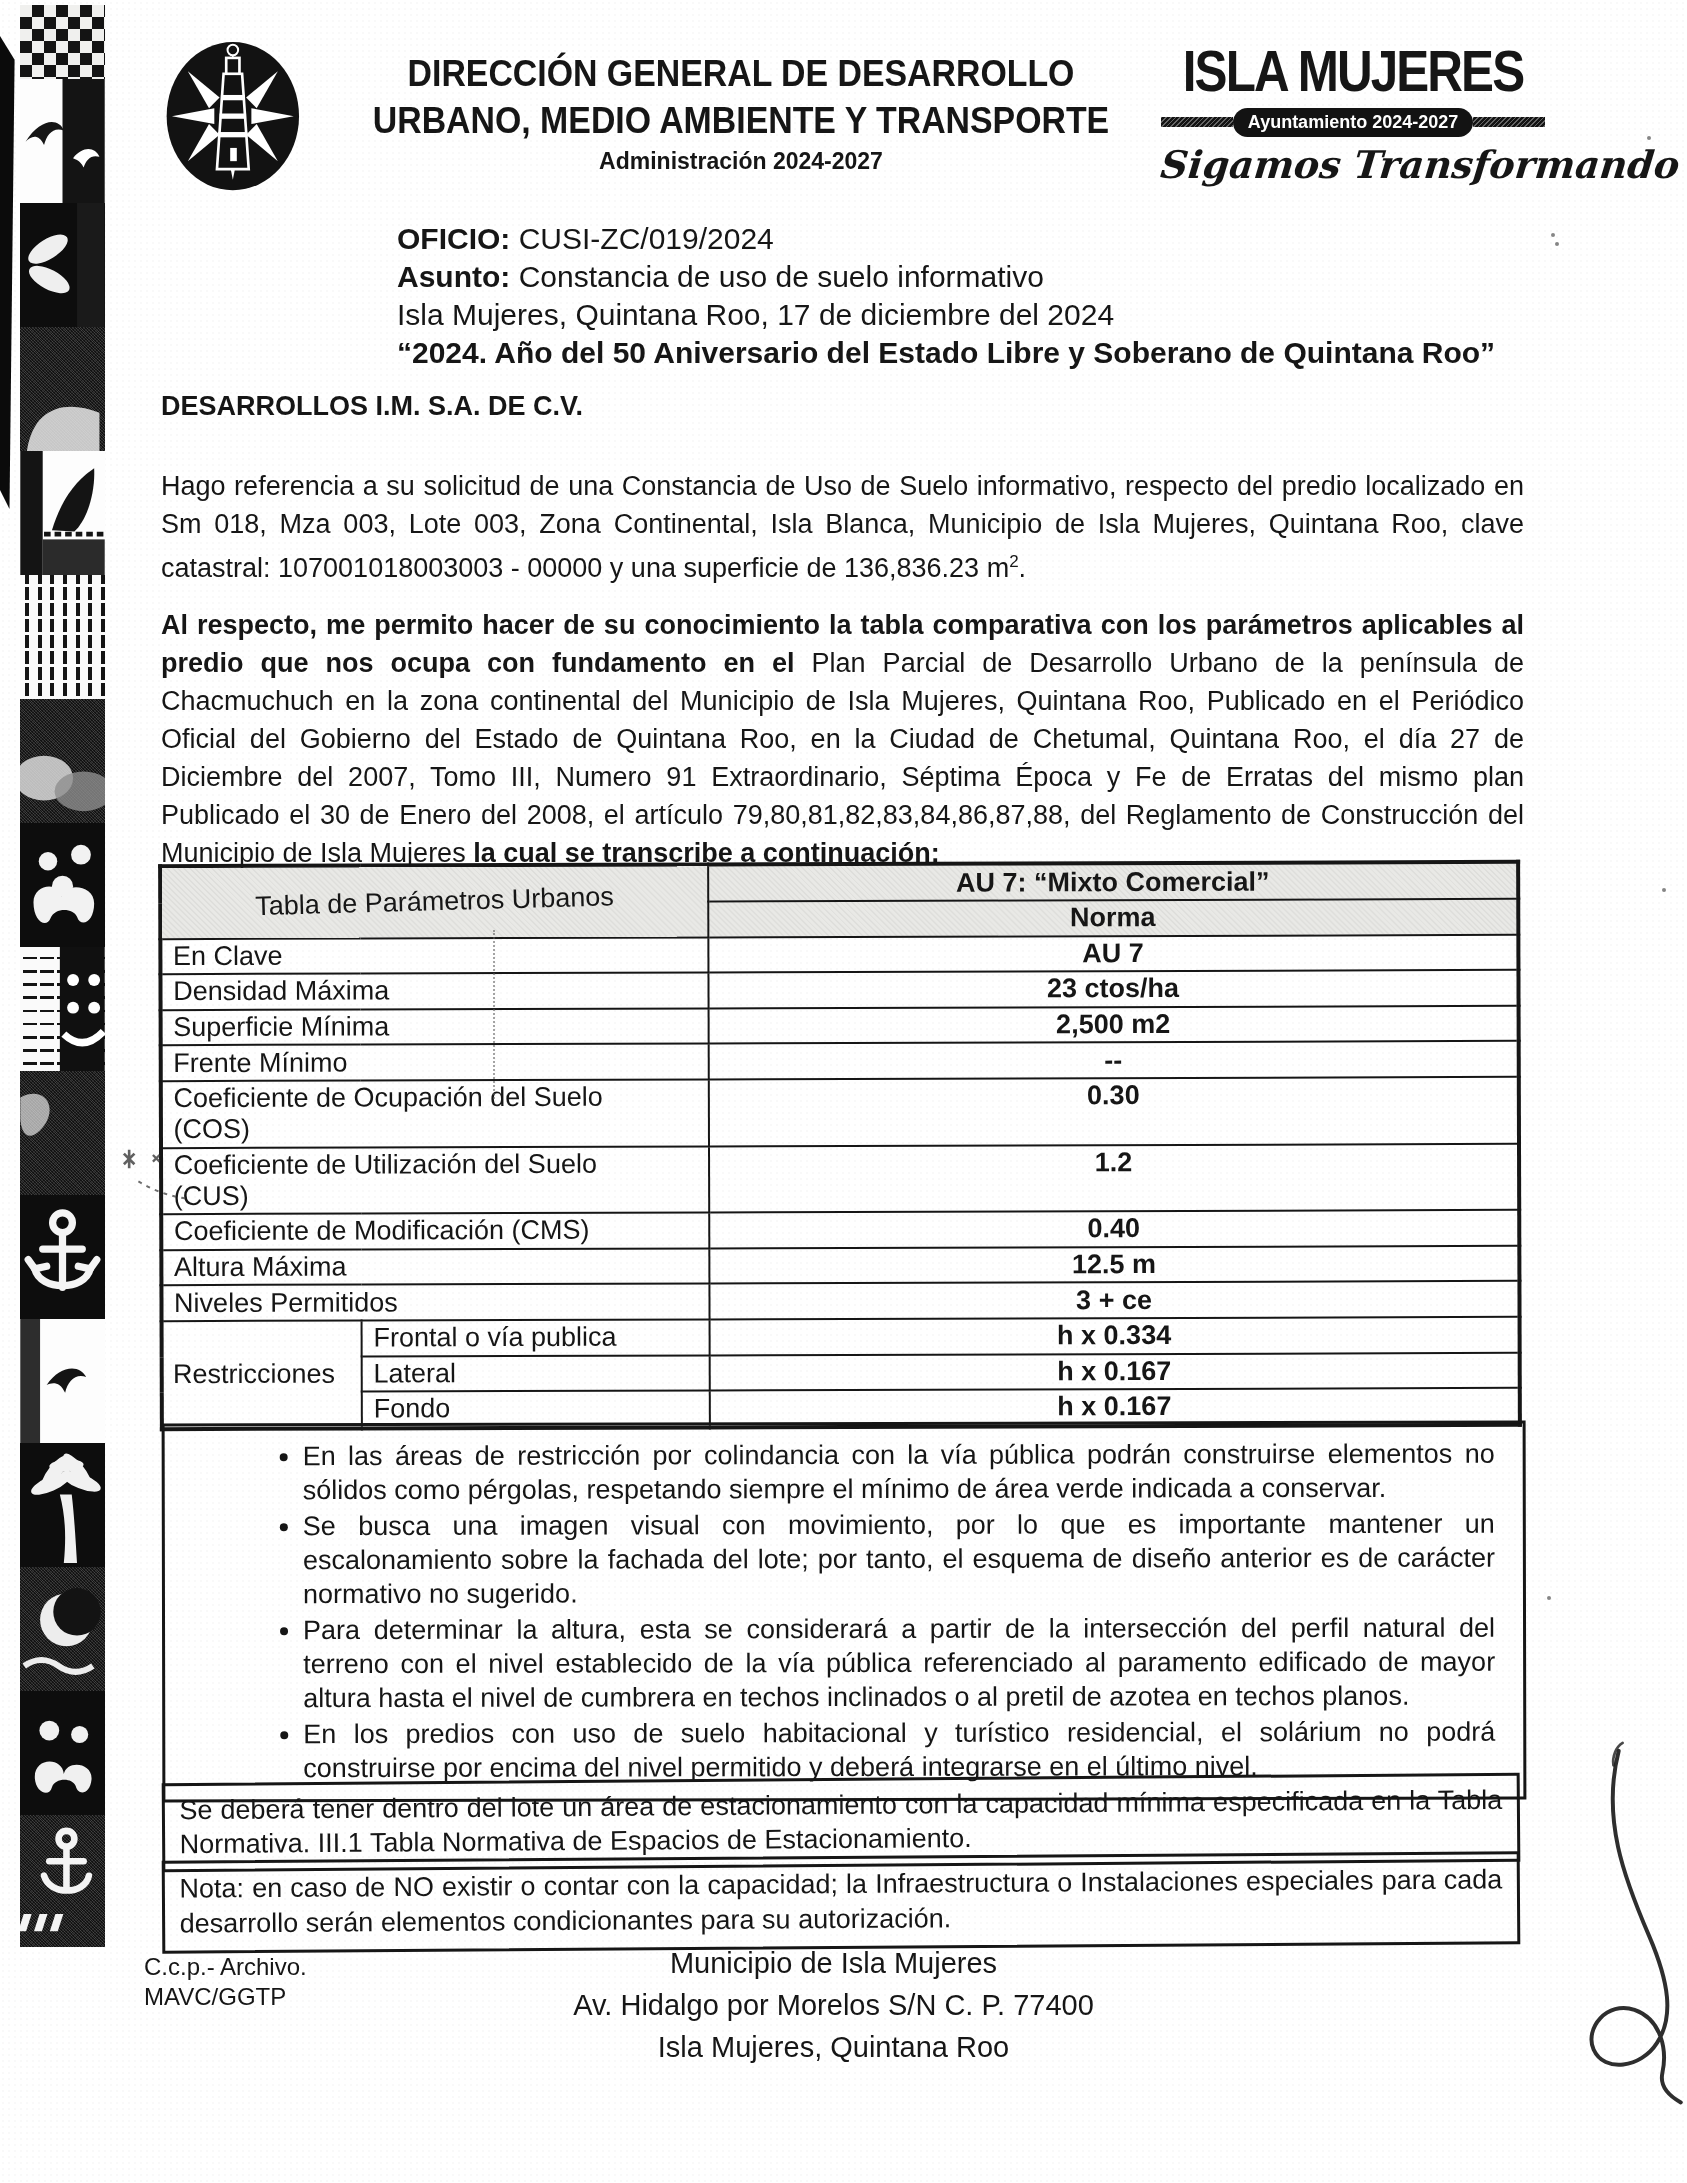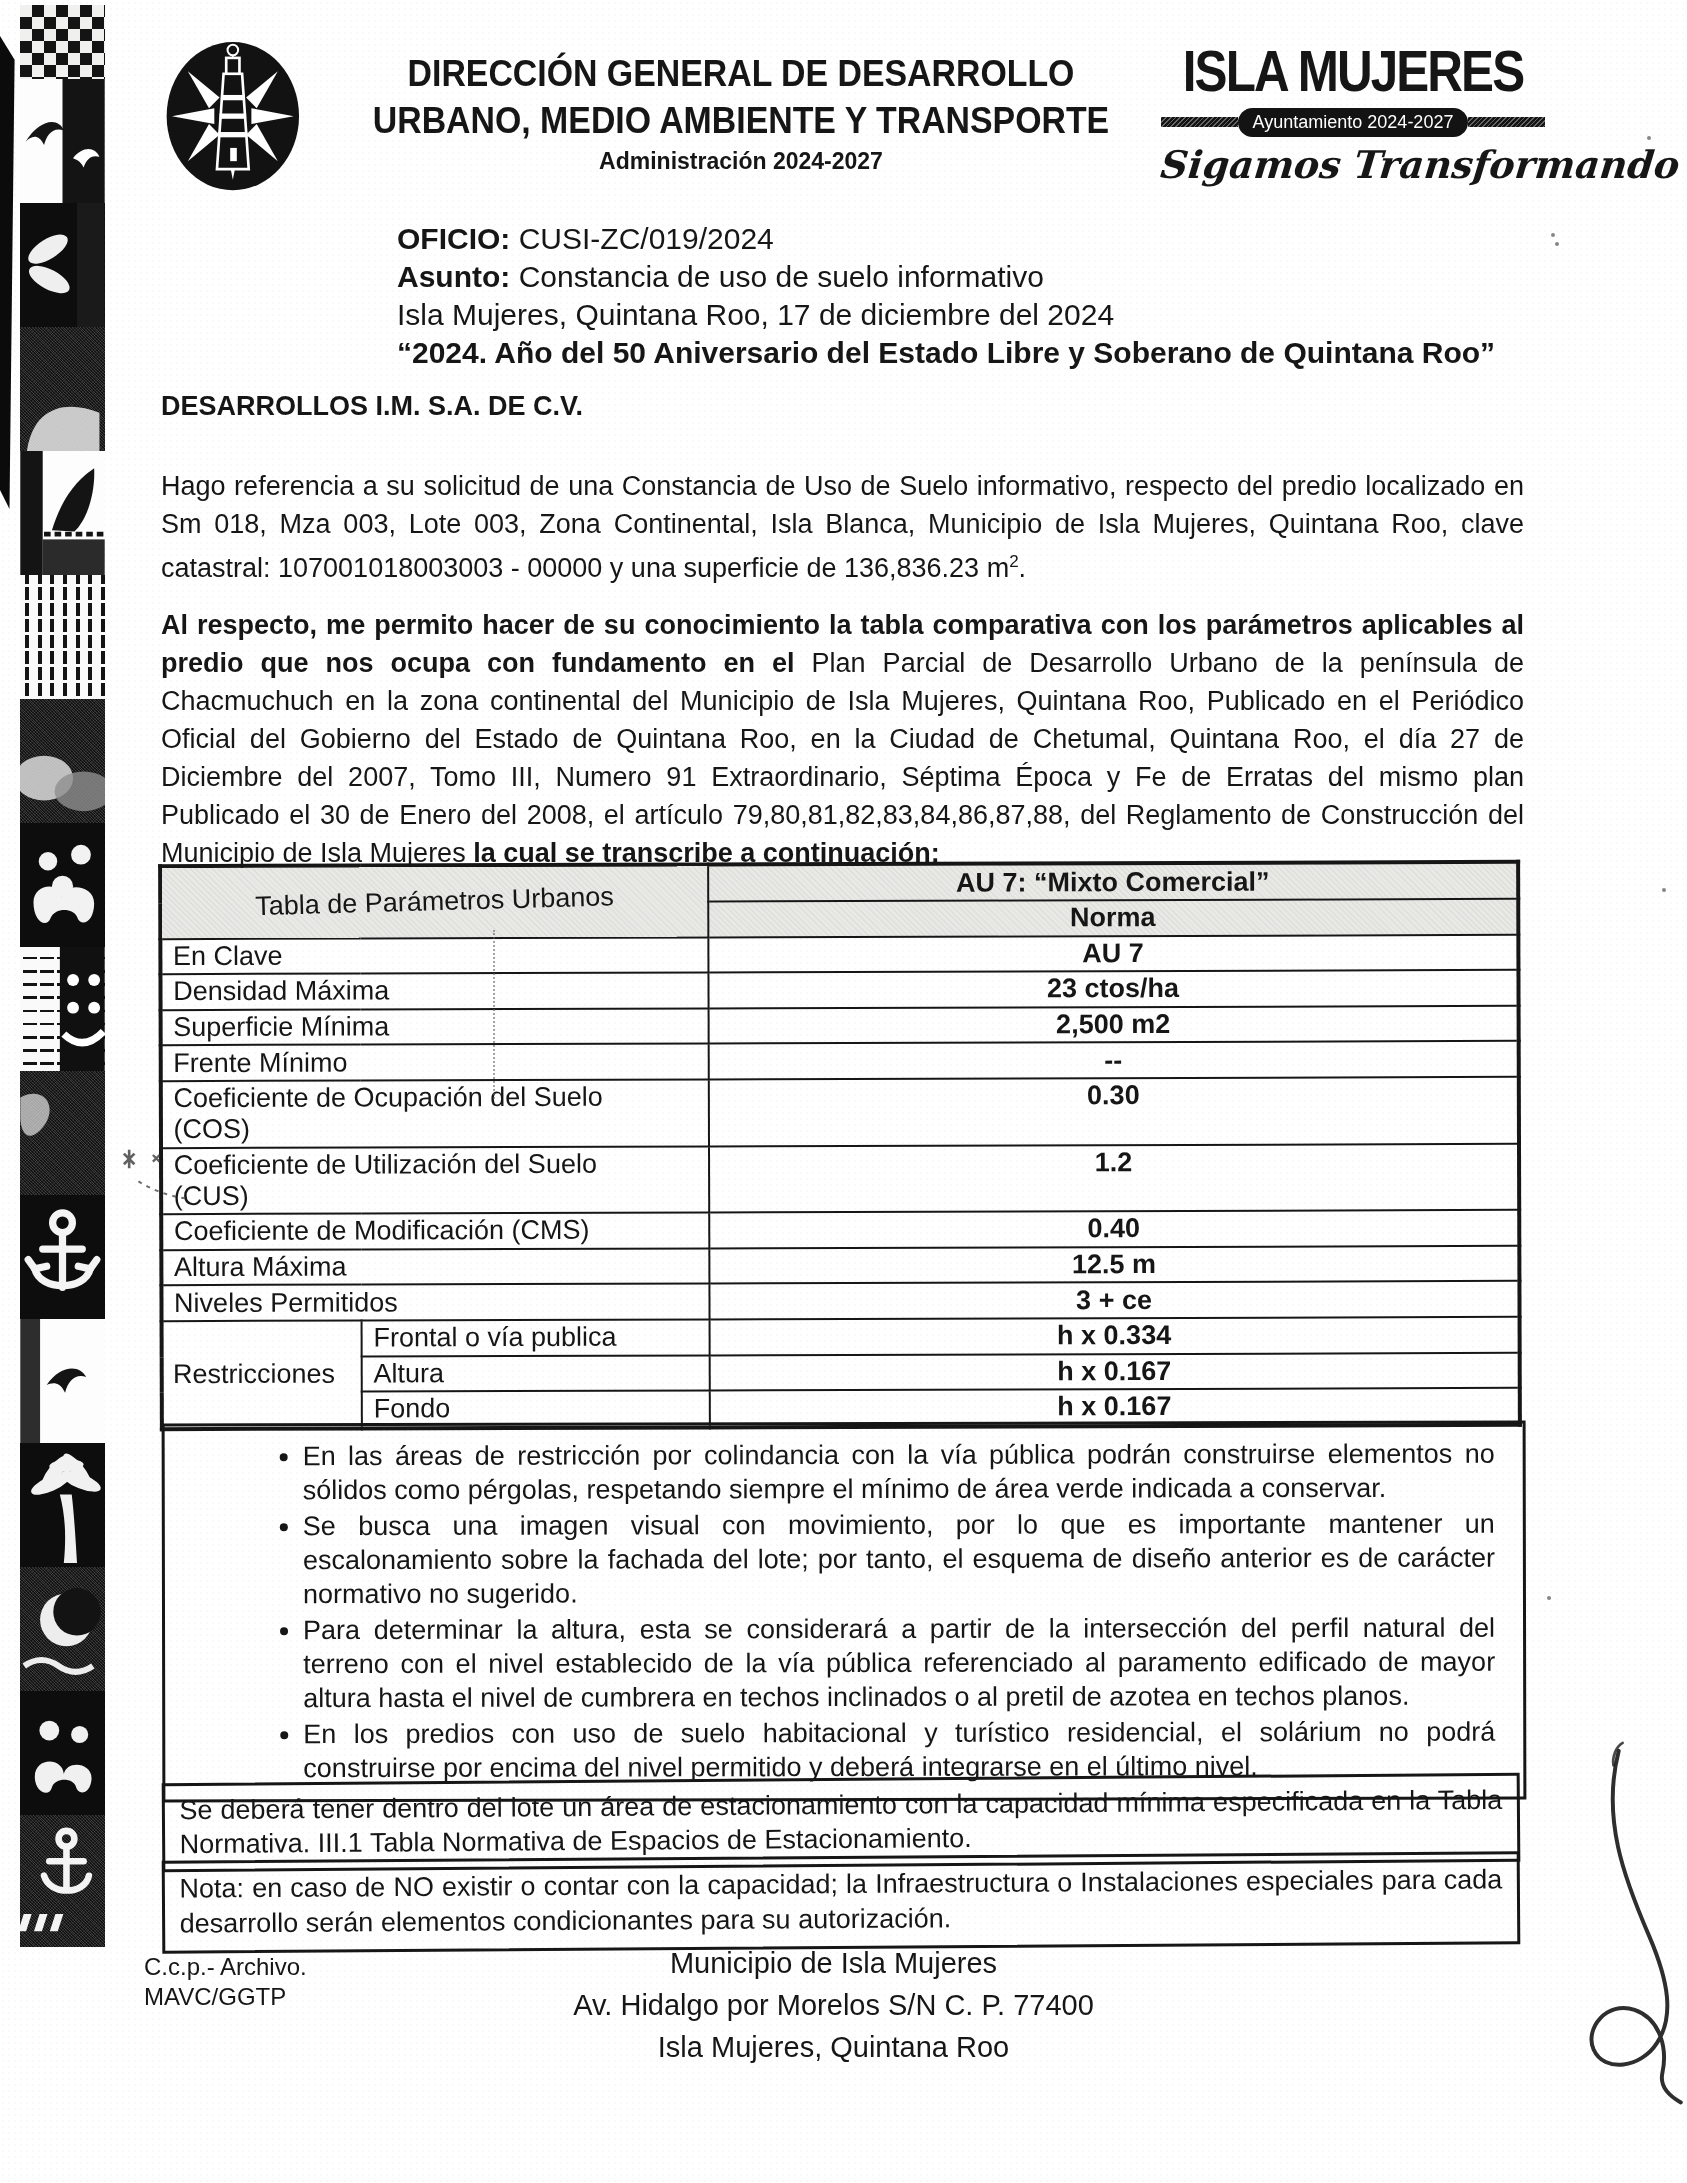--- a/index.html
+++ b/index.html
@@ -36,21 +36,21 @@
   .lh-logo{left:164px;top:34px;width:139px;height:159px;}
   .title-block{left:311px;top:53px;width:860px;text-align:center;}
   .title-l1{font-size:36px;font-weight:bold;letter-spacing:0px;transform:scaleX(.94);transform-origin:center;}
   .title-l2{font-size:36px;font-weight:bold;margin-top:4.6px;transform:scaleX(.94);transform-origin:center;}
   .title-l3{font-size:23px;font-weight:bold;margin-top:6px;}
   .brand{left:1161px;top:41px;width:384px;text-align:center;}
   .brand-name{font-size:52px;font-weight:900;letter-spacing:-2px;transform:scaleX(.95) scaleY(1.12);transform-origin:center;white-space:nowrap;}
   .brand-banner{display:flex;align-items:center;margin-top:6.6px;}
   .banner-bar{flex:1;height:10px;background:#131313;
       background-image:repeating-linear-gradient(135deg, rgba(255,255,255,.35) 0 1.3px, transparent 1.3px 3.3px);}
-  .banner-pill{background:#131313;color:#fff;font-size:18px;font-weight:normal;
+  .banner-pill{background:#131313;color:#fff;font-size:18px;font-weight:bold;
       padding:4px 14.6px;border-radius:14.6px;white-space:nowrap;}
   .brand-slogan{margin-top:5.3px;font-family:"DejaVu Serif",serif;font-style:italic;font-weight:bold;
       font-size:38px;transform:skewX(-6deg);white-space:nowrap;}
 
   
   .meta{left:397px;top:220px;width:1125px;text-align:left;font-size:30px;line-height:38px;}
   .legend{font-weight:bold;}
 
   
   .recipient{left:161px;top:387px;font-size:27px;line-height:38px;}
@@ -337,21 +337,21 @@
             <td colspan="2">Niveles Permitidos</td>
             <td class="val">3 + ce</td>
           </tr>
 
       <tr style="height:34px">
         <td rowspan="3" style="text-align:left;padding-left:9.3px">Restricciones</td>
         <td>Frontal o vía publica</td>
         <td class="val">h x 0.334</td>
       </tr>
       <tr style="height:33px">
-        <td>Altura</td>
+        <td>Lateral</td>
         <td class="val">h x 0.167</td>
       </tr>
       <tr style="height:32px">
         <td>Fondo</td>
         <td class="val">h x 0.167</td>
       </tr>
     </tbody>
       </table>
   </div>
   <div class="abs fold-line"></div>

